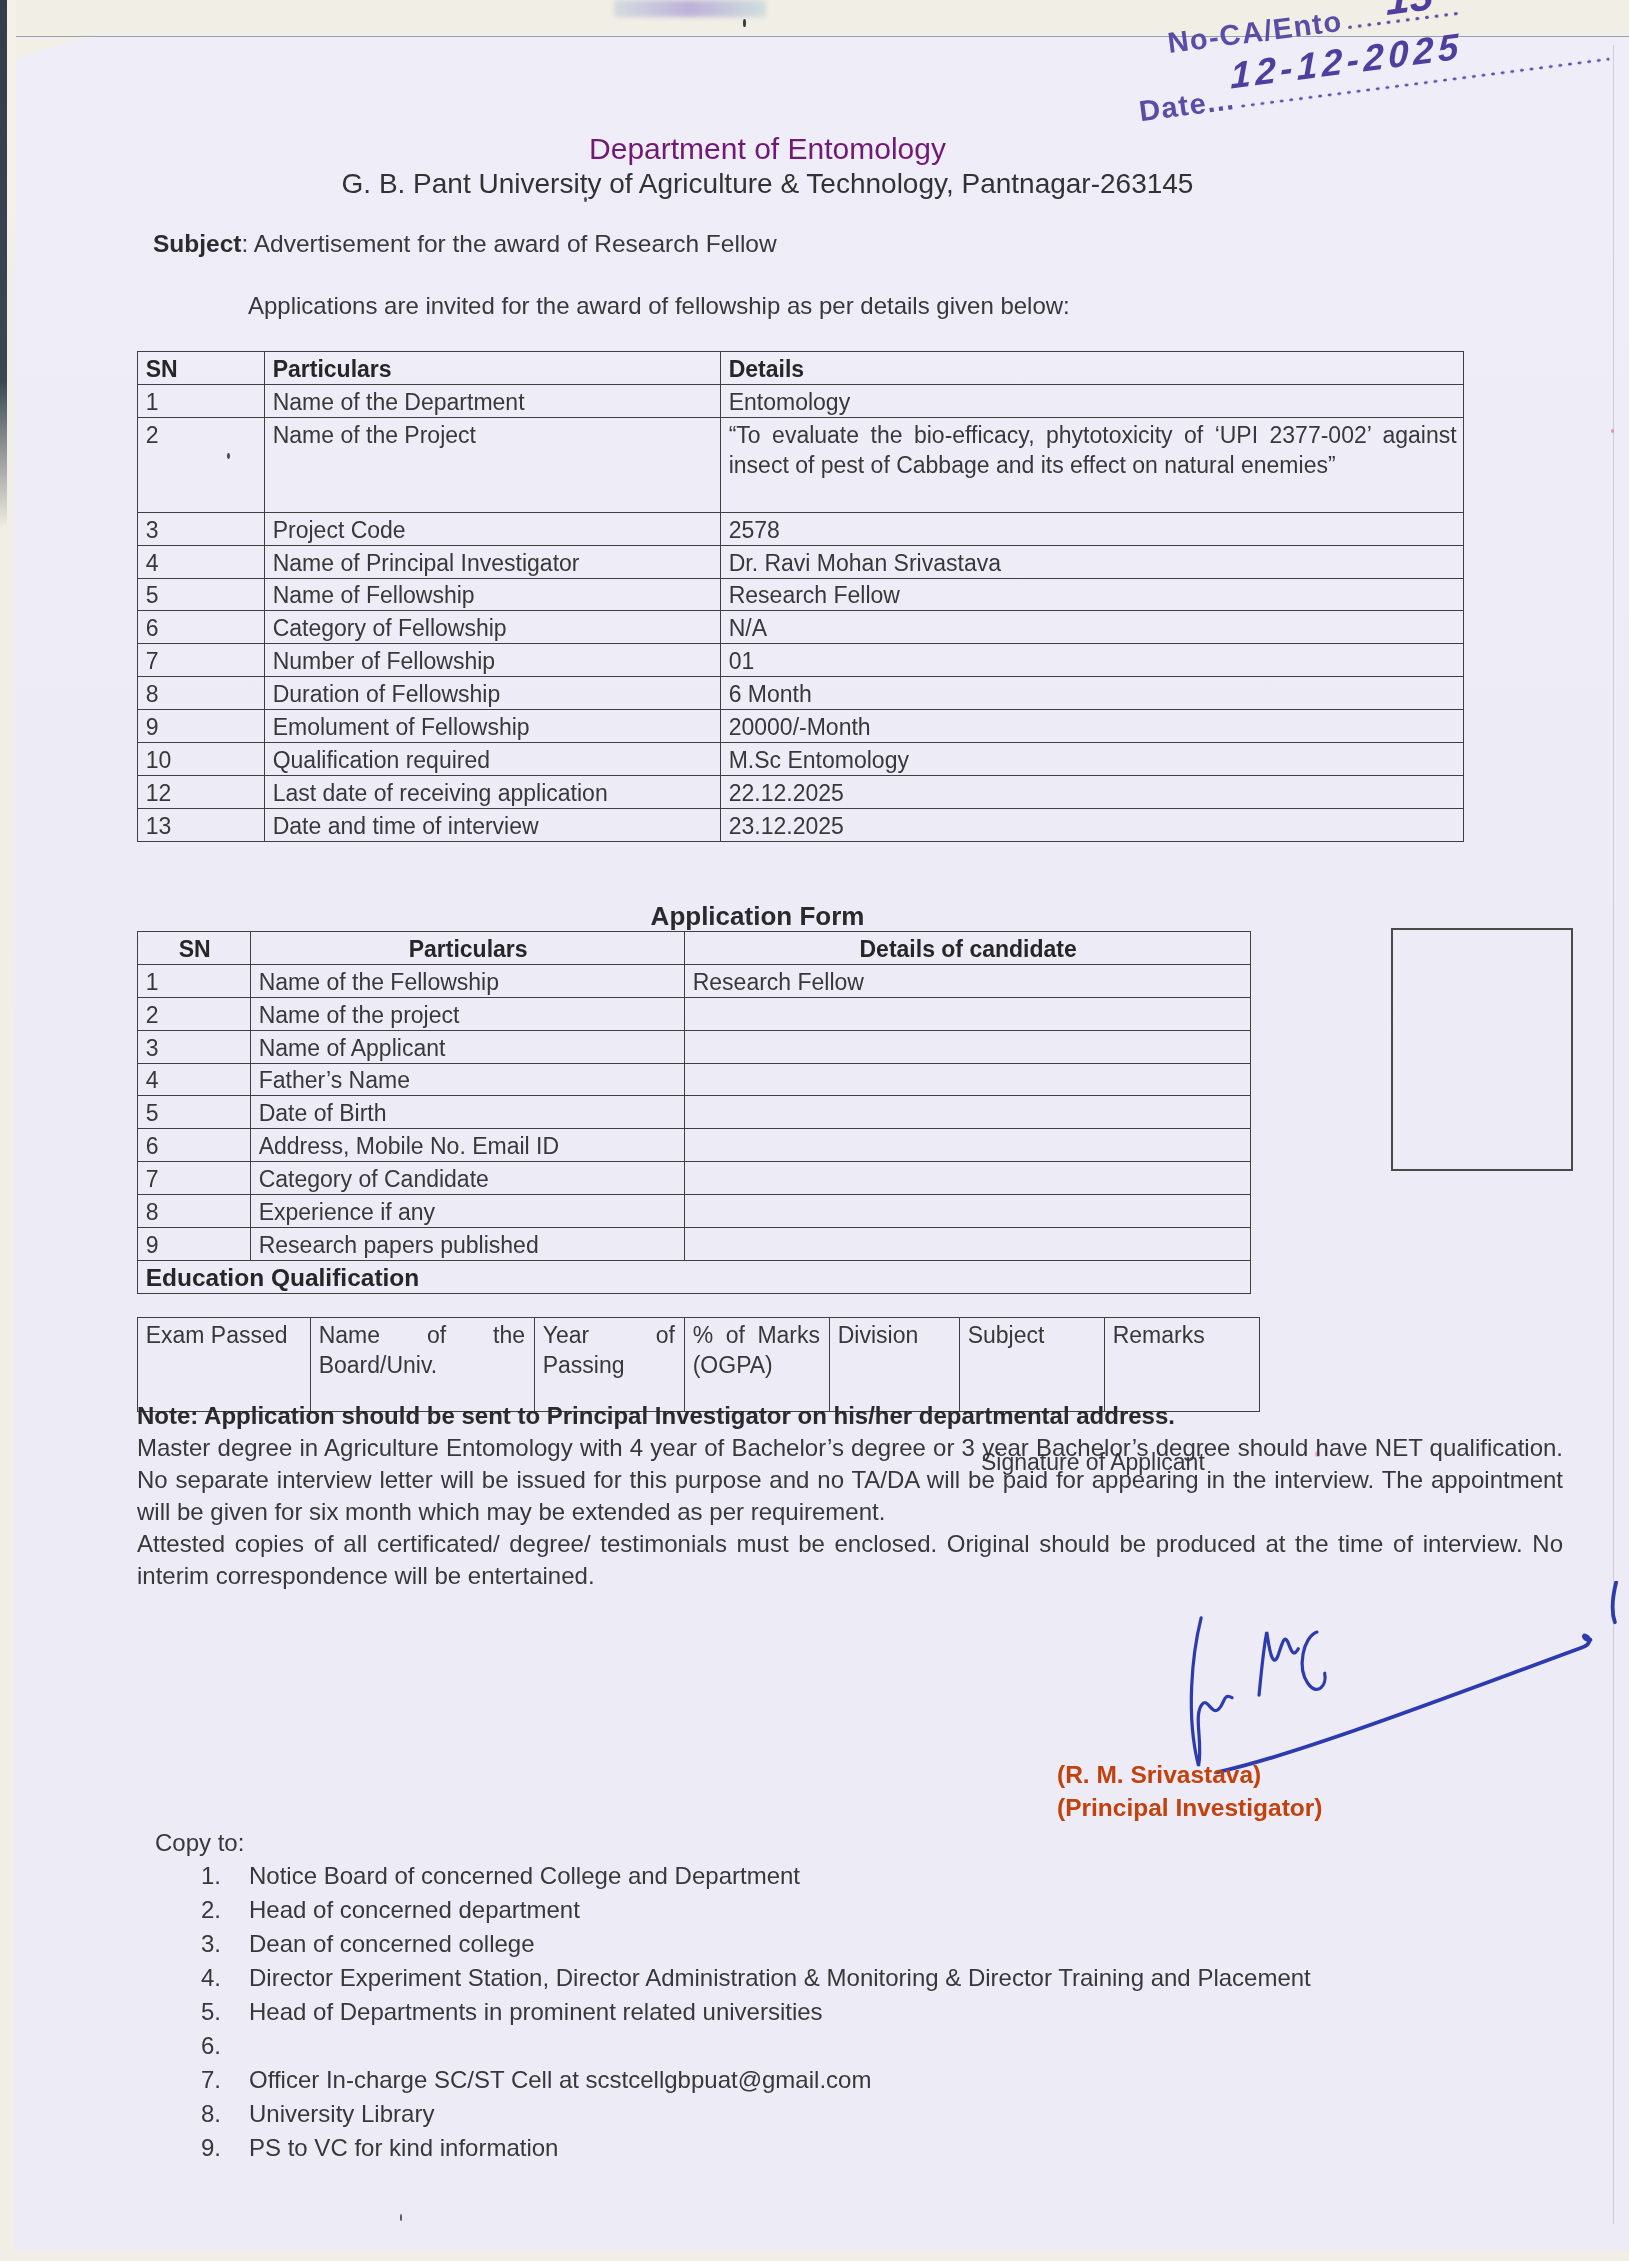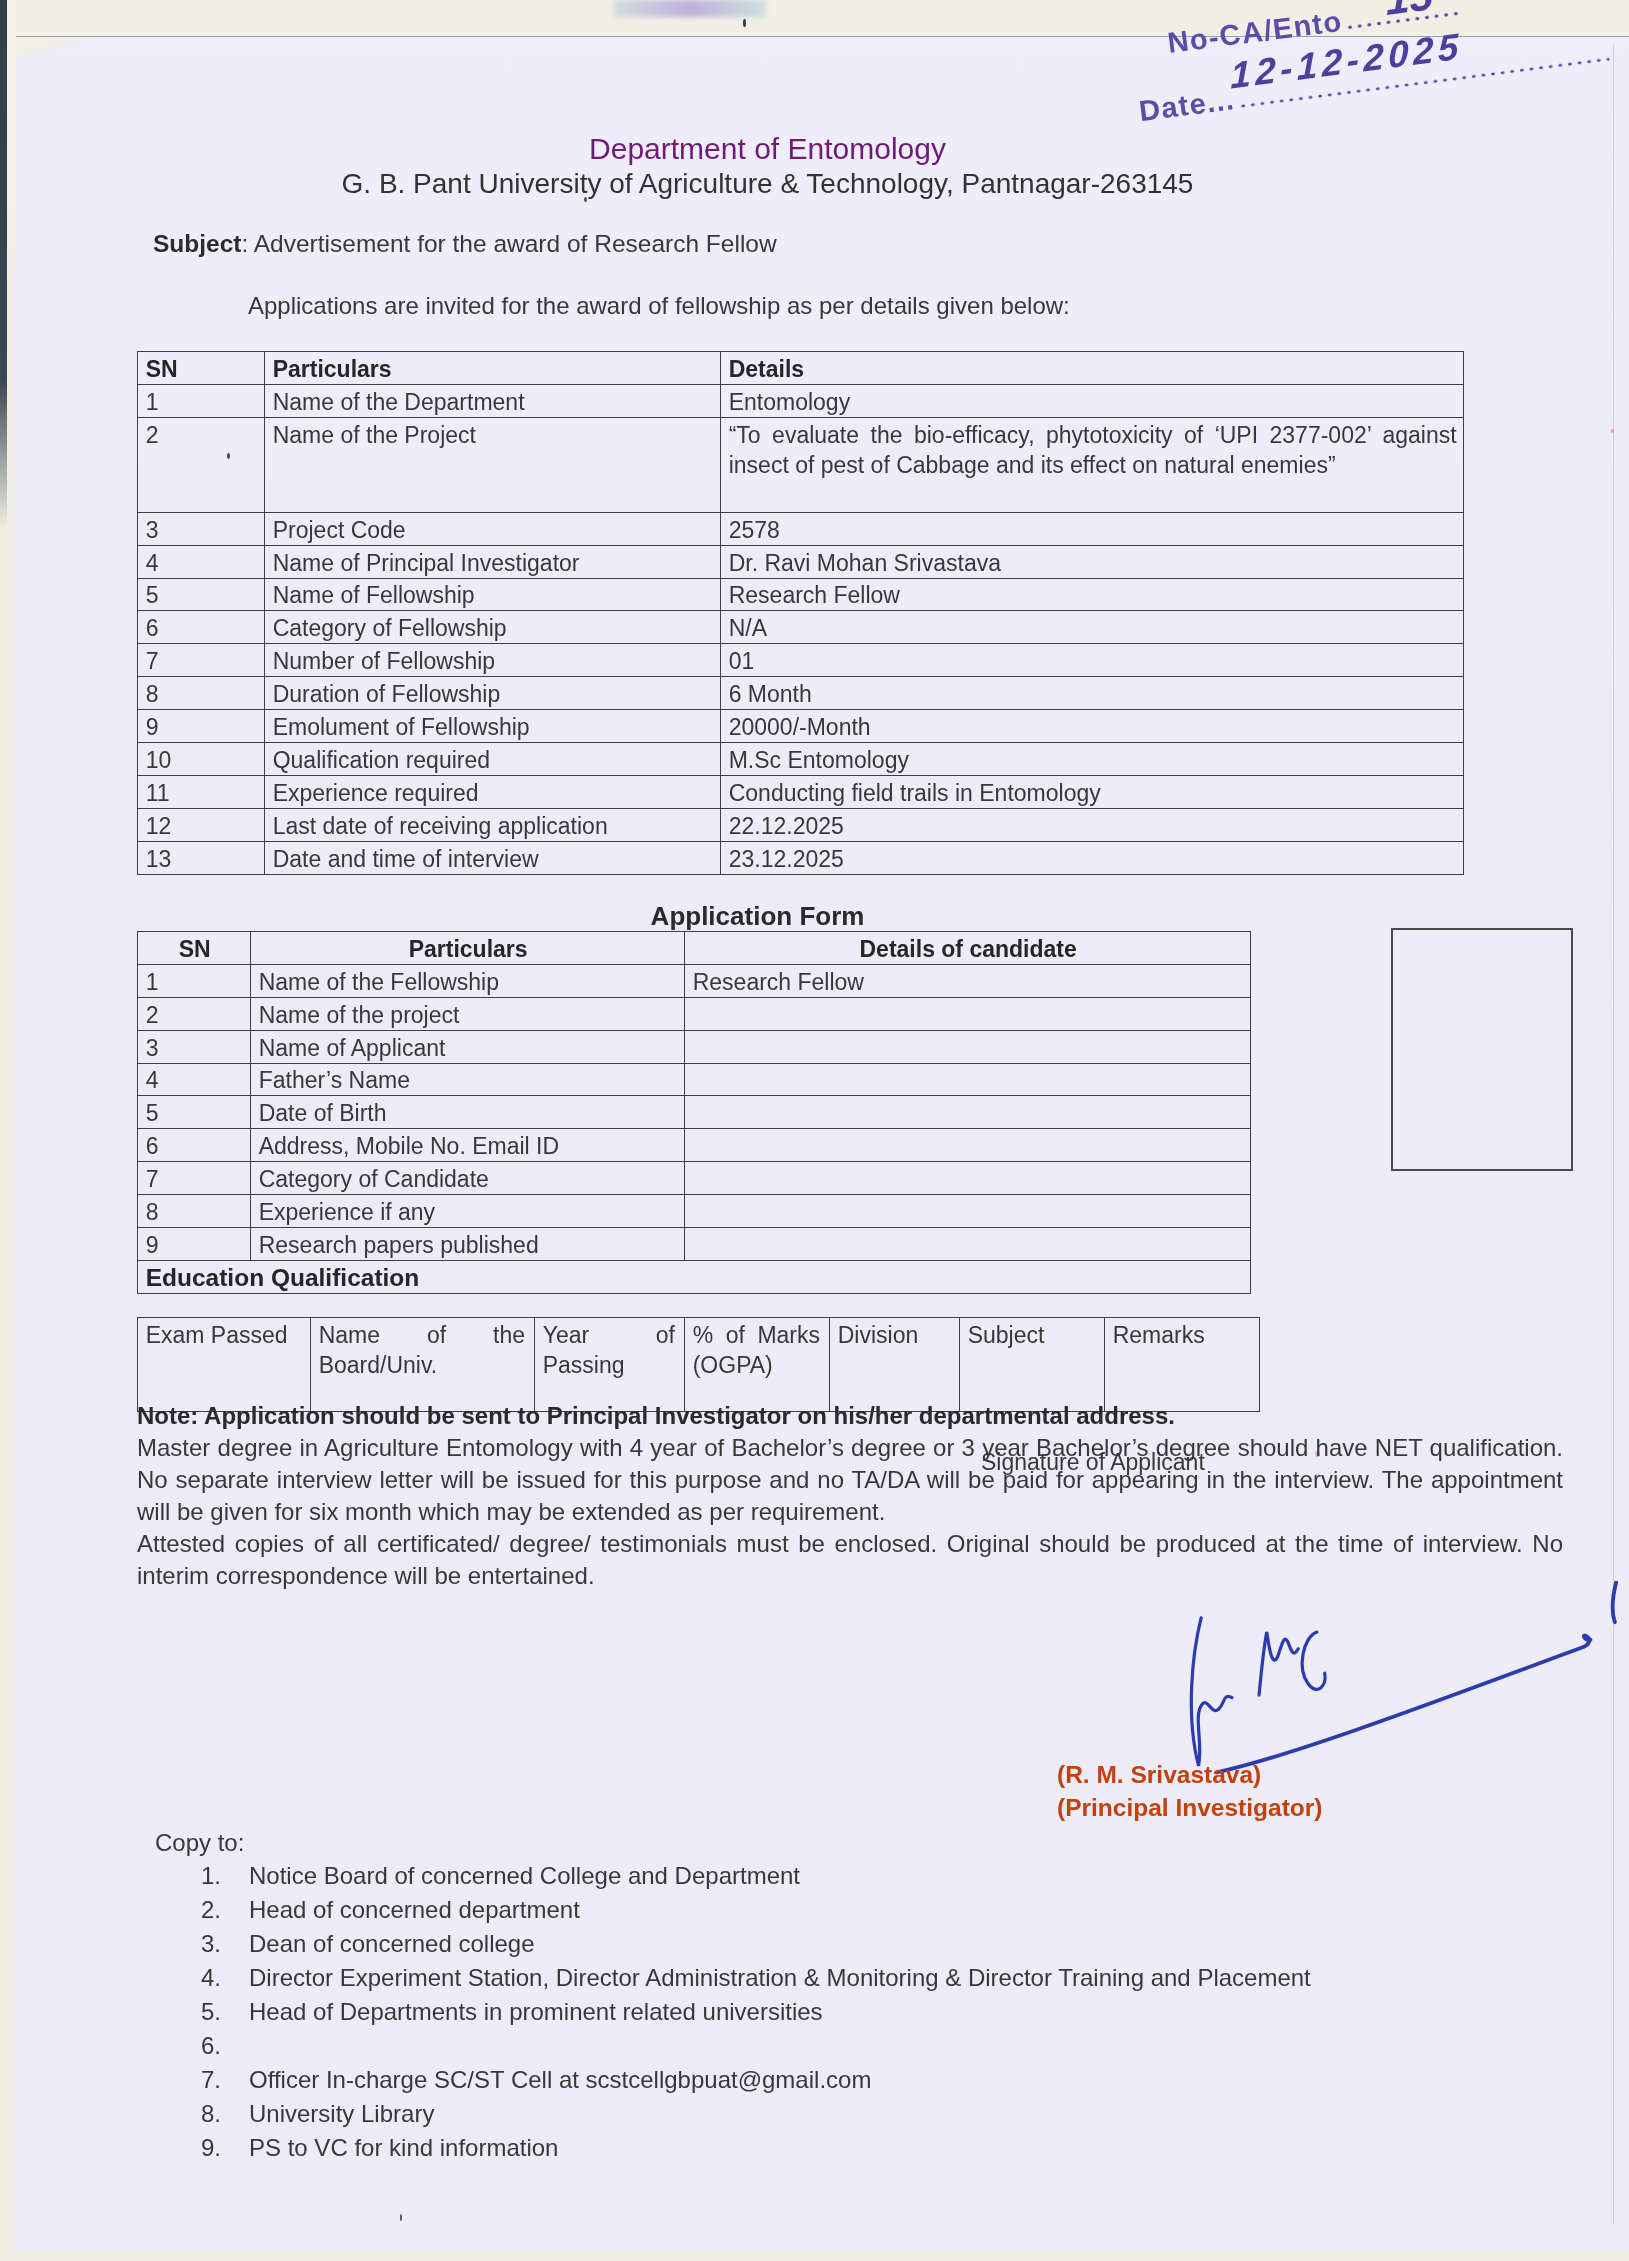--- a/index.html
+++ b/index.html
@@ -180,25 +180,20 @@
       </tr>
   <tr>
         <td>9</td>
         <td>Emolument of Fellowship</td>
         <td>20000/-Month</td>
       </tr>
   <tr>
         <td>10</td>
         <td>Qualification required</td>
         <td>M.Sc Entomology</td>
-      </tr>
-  <tr>
-        <td>11</td>
-        <td>Experience required</td>
-        <td>Conducting field trails in Entomology</td>
       </tr>
   <tr>
         <td>12</td>
         <td>Last date of receiving application</td>
         <td>22.12.2025</td>
       </tr>
   <tr>
         <td>13</td>
         <td>Date and time of interview</td>
         <td>23.12.2025</td>

